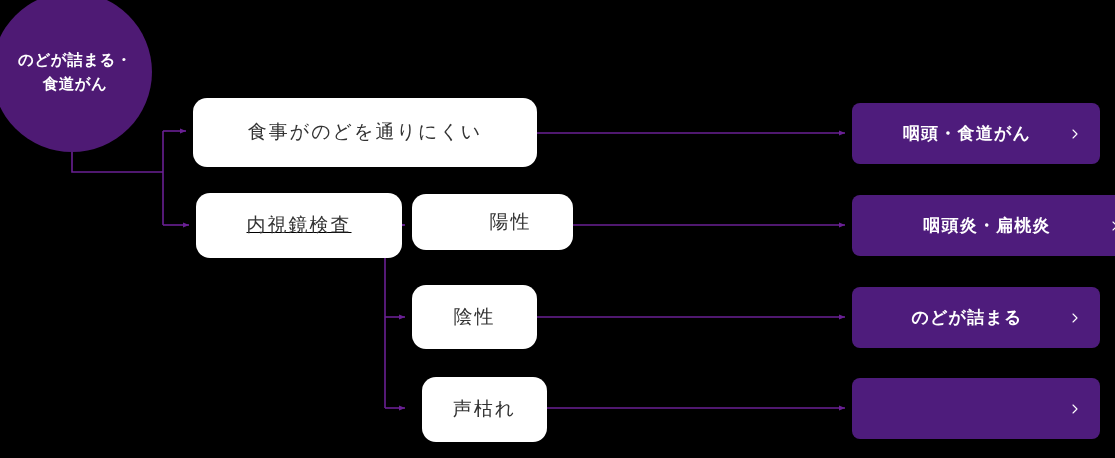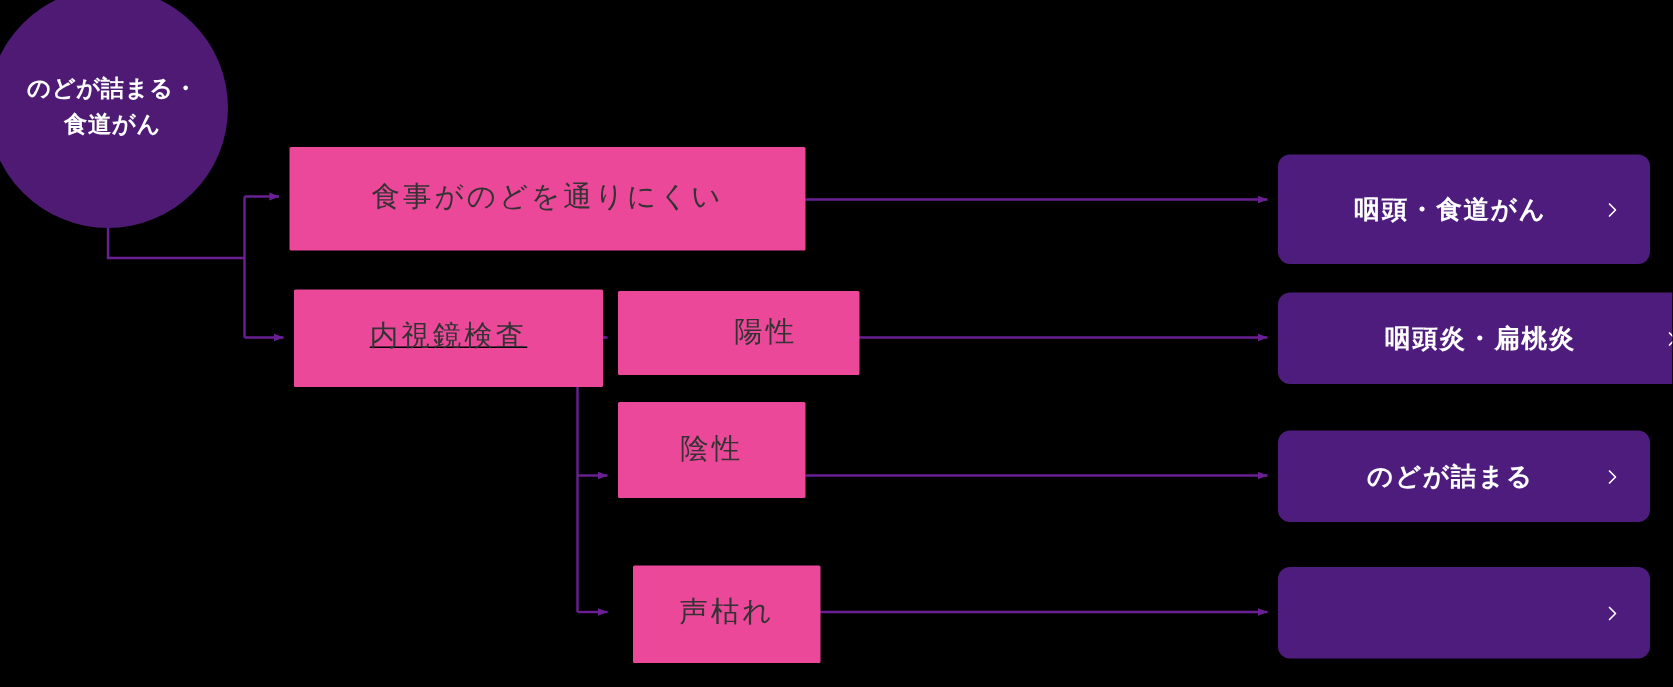--- a/index.html
+++ b/index.html
@@ -47,22 +47,22 @@
     line-height: 1.55;
     text-align: center;
     letter-spacing: 0.5px;
     white-space: pre-line;
     padding-left: 6px;
   }
 
   
   .node {
     position: absolute;
-    background: #ec4899;
-    border-radius: 1px;
+    background: #ffffff;
+    border-radius: 14px;
     display: flex;
     align-items: center;
     justify-content: center;
     z-index: 2;
   }
   .node .node-label {
     color: #333333;
     font-size: 19px;
     letter-spacing: 2.0px;
     line-height: 1.2;
@@ -163,29 +163,29 @@
   </div>
 
   <div class="node" style="left:196px; top:193px; width:206px; height:65px;text-decoration:underline;">
     <span class="node-label">内視鏡検査</span>
   </div>
 
   <div class="node" style="left:412px; top:194px; width:125px; height:56px;padding-left:36px;">
     <span class="node-label">陽性</span>
   </div>
 
-  <div class="node" style="left:412px; top:268px; width:125px; height:64px;align-items:center;">
+  <div class="node" style="left:412px; top:285px; width:125px; height:64px;align-items:center;">
     <span class="node-label">陰性</span>
   </div>
 
   <div class="node" style="left:412px; top:377px; width:125px; height:65px;margin-left:10px;">
     <span class="node-label">声枯れ</span>
   </div>
 
-  <div class="result-btn" style="left:852px; top:103px; width:248px; height:73px;">
+  <div class="result-btn" style="left:852px; top:103px; width:248px; height:61px;">
     <div class="result-inner">
       <span class="result-title">咽頭・食道がん</span>
     </div>
     <svg class="chevron" viewBox="0 0 10 10">
       <path d="M3,1 L7,5 L3,9" fill="none" stroke="#ffffff" stroke-width="1.1" stroke-linecap="round" stroke-linejoin="round"></path>
     </svg>
   </div>
 
   <div class="result-btn" style="left:852px; top:195px; width:288px; height:61px;">
     <div class="result-inner">

